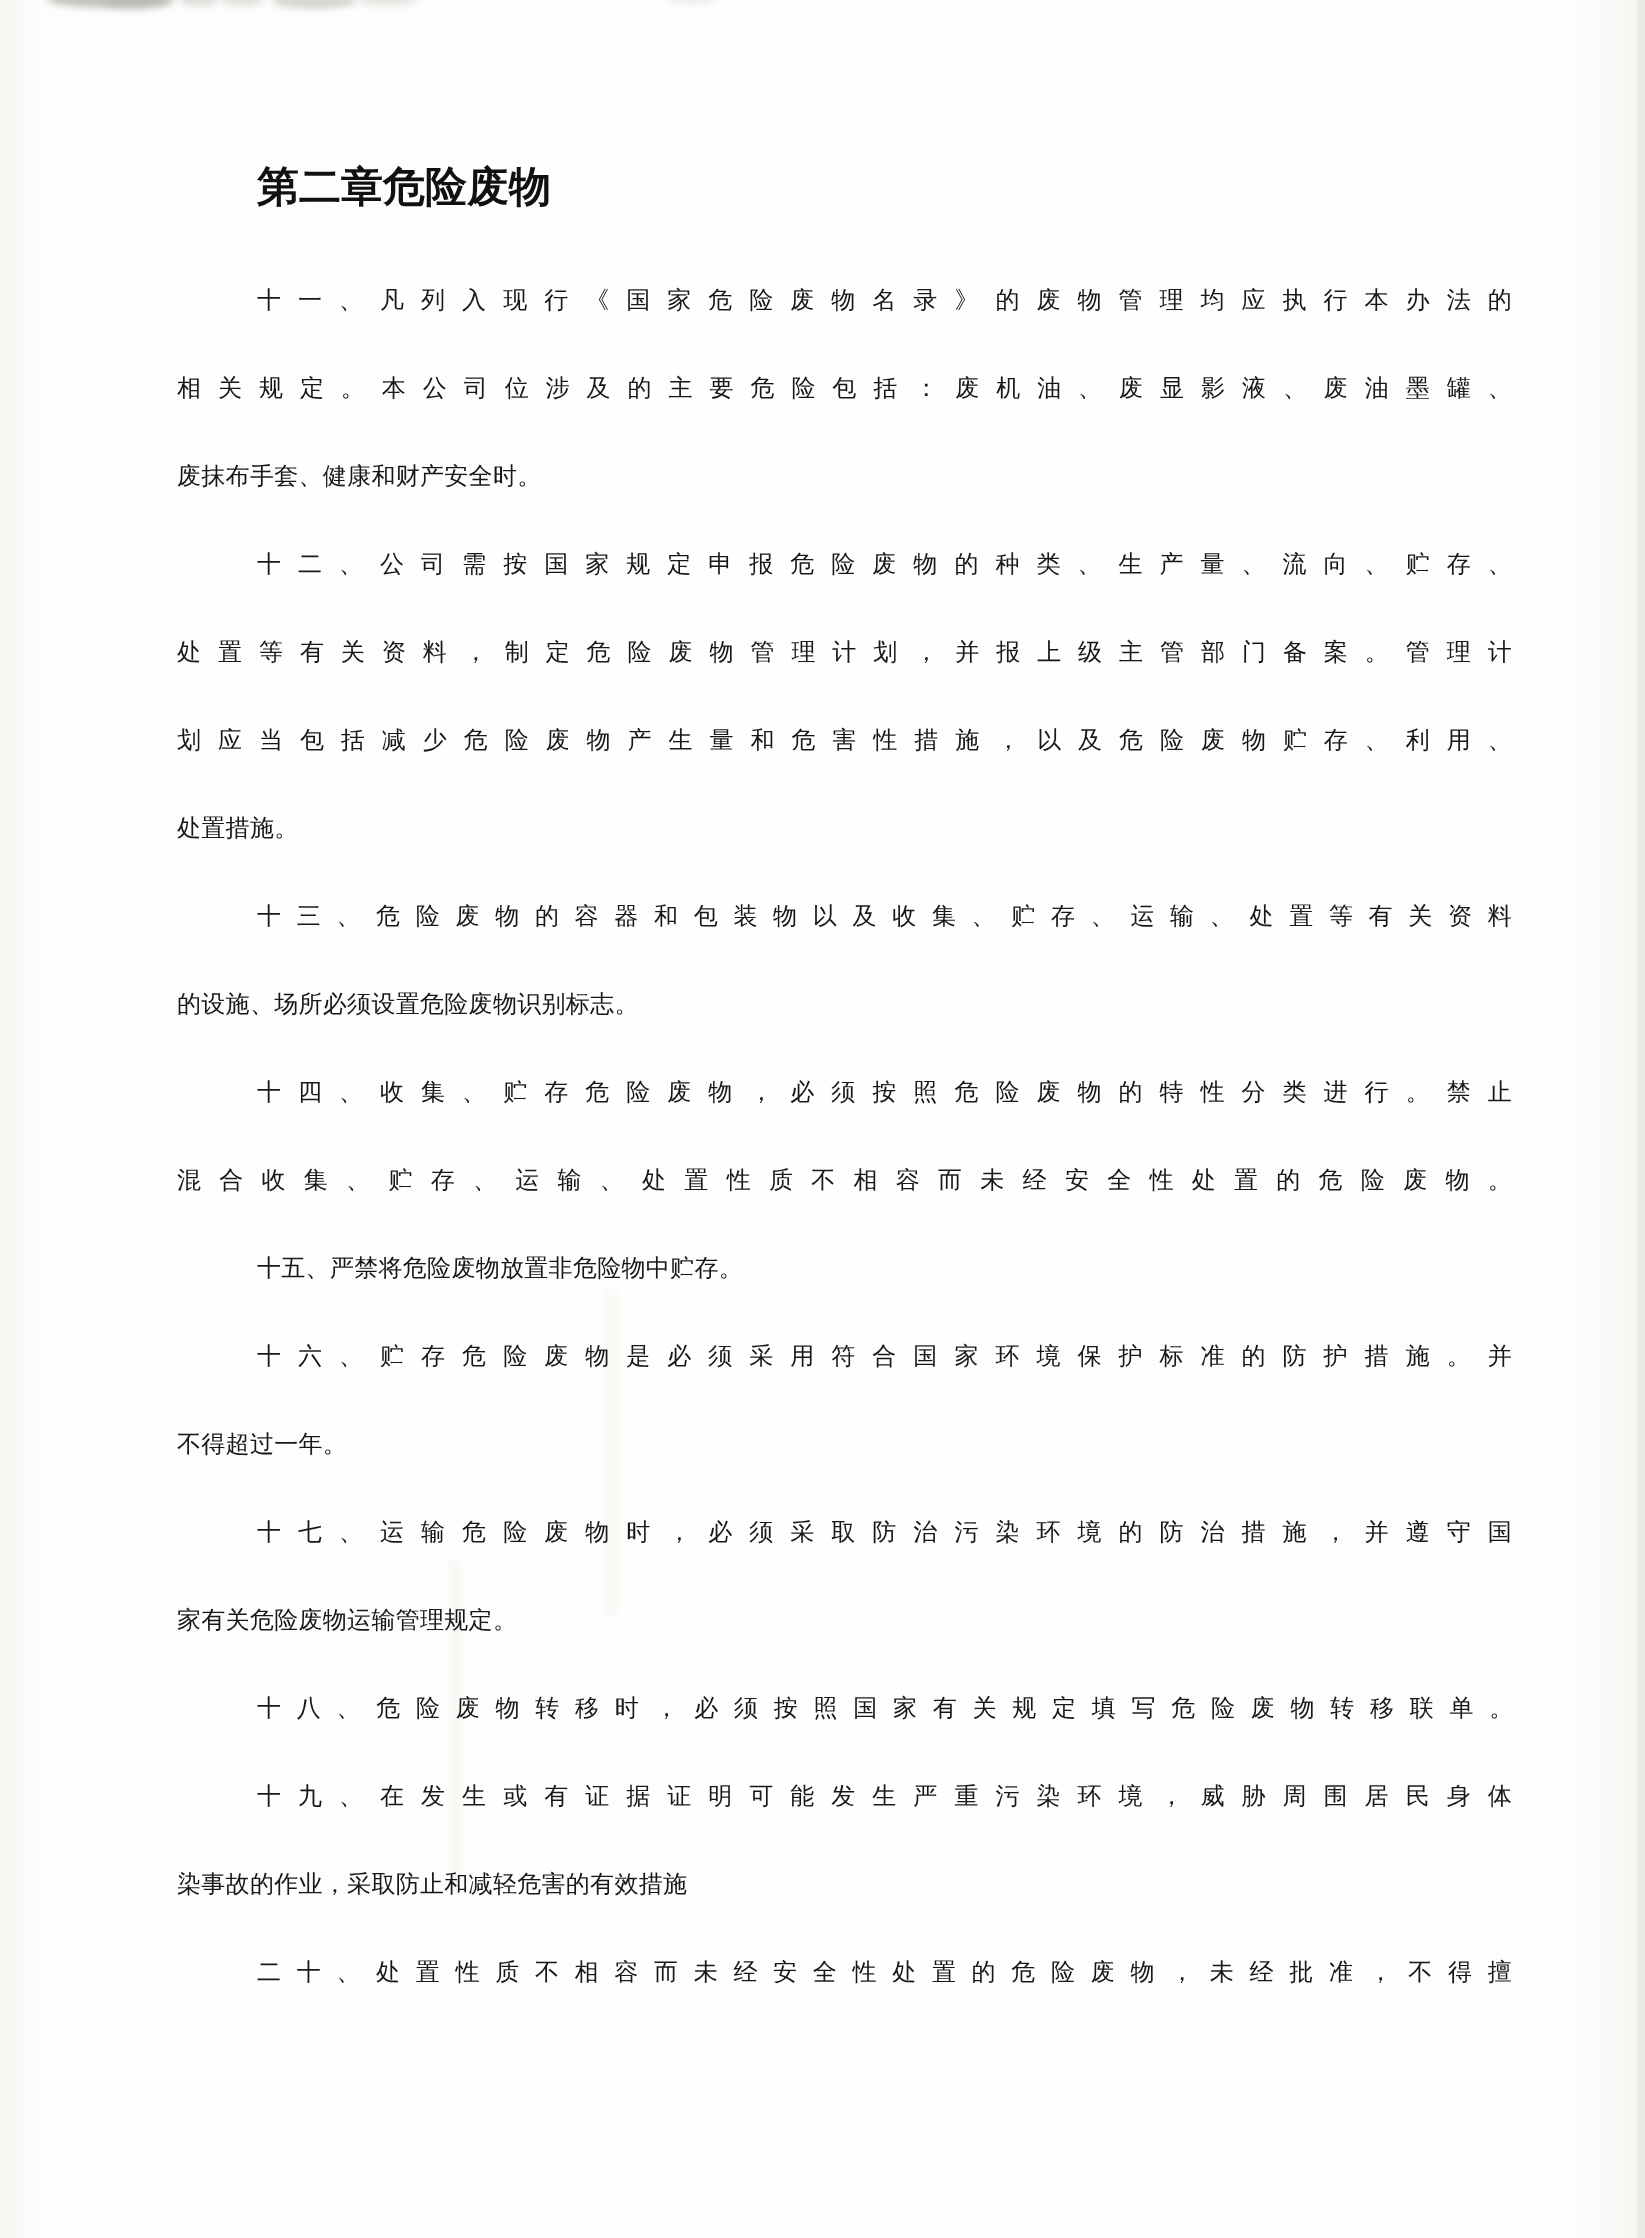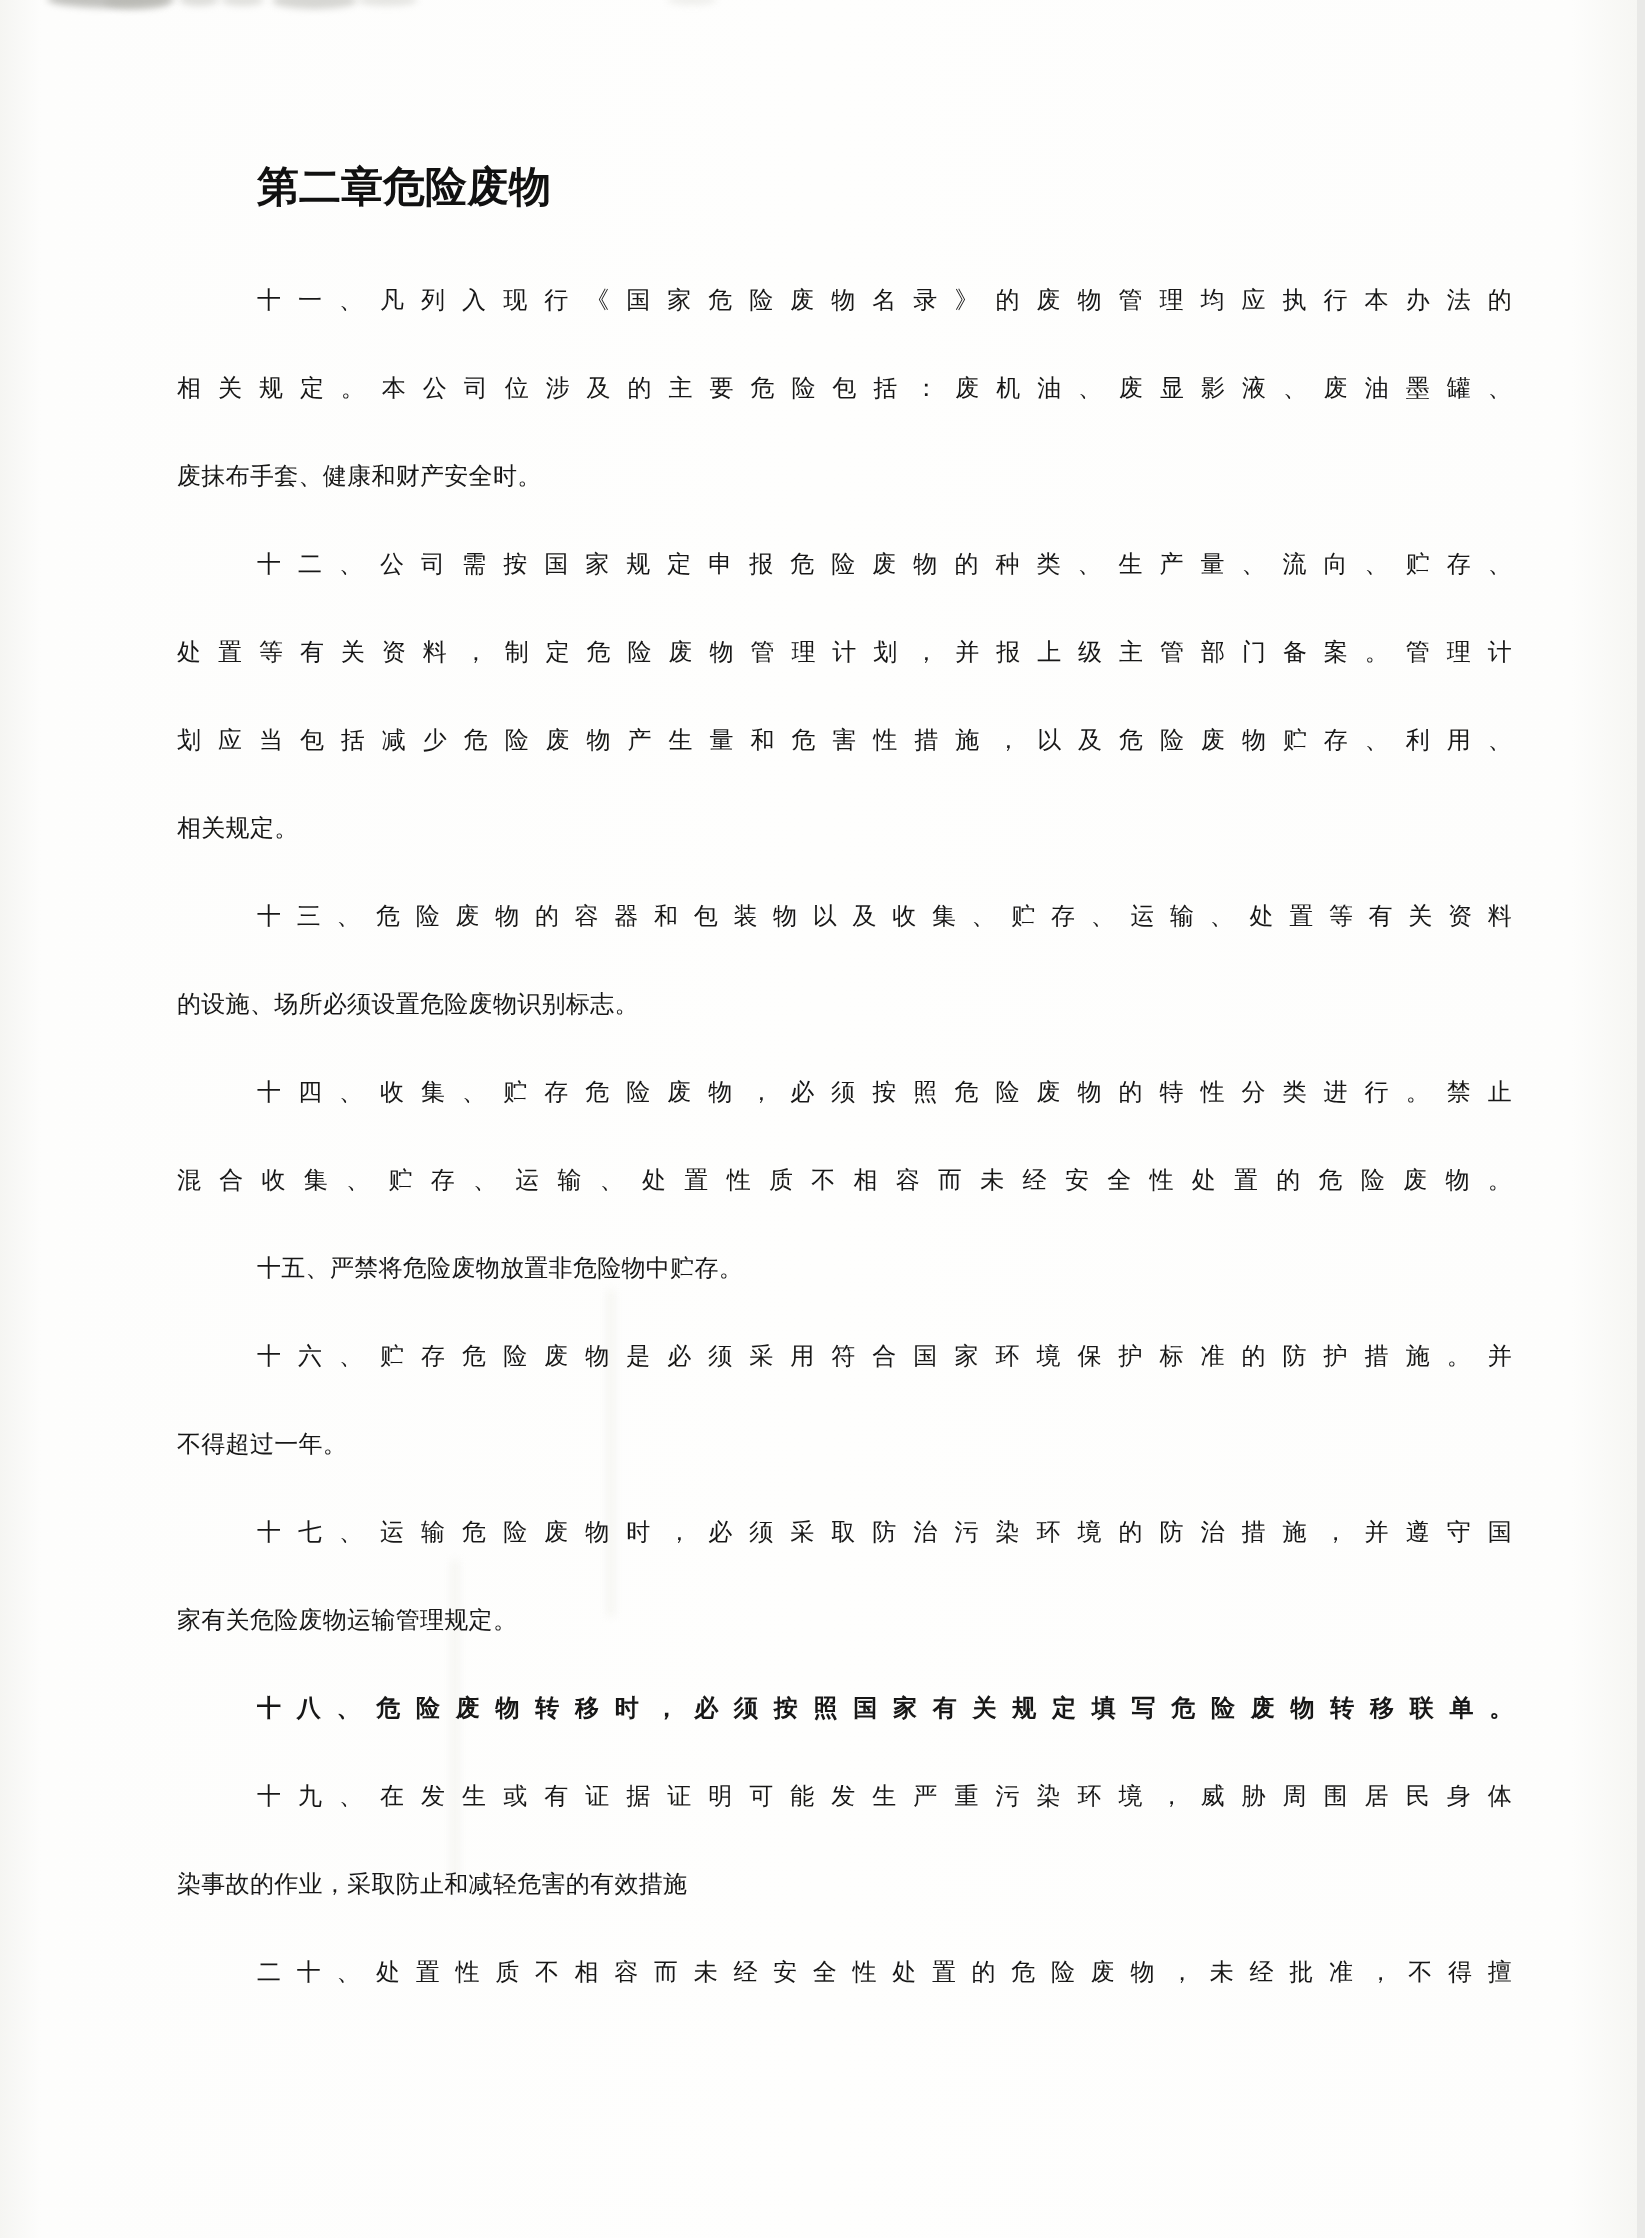--- a/index.html
+++ b/index.html
@@ -29,21 +29,21 @@
   }
   .line {
     font-size: 24px;
     height: 88px;
     line-height: 88px;
     letter-spacing: 0.3px;
     color: #171717;
   }
   .p { text-indent: 80px; }
   .j { text-align: justify; text-align-last: justify; }
-  .tight { letter-spacing: -1.2px; font-weight: bold; }
+  .tight { letter-spacing: -1.2px; }
   
   .smudge {
     position: absolute;
     border-radius: 50%;
     filter: blur(3.5px);
   }
   .s0 { left: 47px;  top: -9.7px; width: 128px; height: 18px; background: #90908a; opacity: .55; }
   .s1 { left: 104px; top: -6.2px;  width: 66px;  height: 15.3px; background: #b4b4ae; opacity: .55; }
   .s2 { left: 179px; top: -7px; width: 40px;  height: 13px; background: #bdbdb7; opacity: .5; }
   .s3 { left: 221px; top: -6.2px;  width: 43px;  height: 11.8px; background: #c2c2bc; opacity: .5; }
@@ -78,21 +78,21 @@
 
   <div class="content">
     <div class="heading">第二章危险废物</div>
 
     <div class="line p j">十一、凡列入现行《国家危险废物名录》的废物管理均应执行本办法的</div>
     <div class="line j">相关规定。本公司位涉及的主要危险包括：废机油、废显影液、废油墨罐、</div>
     <div class="line">废抹布手套、健康和财产安全时。</div>
     <div class="line p j">十二、公司需按国家规定申报危险废物的种类、生产量、流向、贮存、</div>
     <div class="line j">处置等有关资料，制定危险废物管理计划，并报上级主管部门备案。管理计</div>
     <div class="line j">划应当包括减少危险废物产生量和危害性措施，以及危险废物贮存、利用、</div>
-    <div class="line">相关规定。</div>
+    <div class="line">处置措施。</div>
     <div class="line p j">十三、危险废物的容器和包装物以及收集、贮存、运输、处置等有关资料</div>
     <div class="line">的设施、场所必须设置危险废物识别标志。</div>
     <div class="line p j">十四、收集、贮存危险废物，必须按照危险废物的特性分类进行。禁止</div>
     <div class="line j">混合收集、贮存、运输、处置性质不相容而未经安全性处置的危险废物。</div>
     <div class="line p">十五、严禁将危险废物放置非危险物中贮存。</div>
     <div class="line p j">十六、贮存危险废物是必须采用符合国家环境保护标准的防护措施。并</div>
     <div class="line">不得超过一年。</div>
     <div class="line p j">十七、运输危险废物时，必须采取防治污染环境的防治措施，并遵守国</div>
     <div class="line">家有关危险废物运输管理规定。</div>
     <div class="line p j tight">十八、危险废物转移时，必须按照国家有关规定填写危险废物转移联单。</div>

